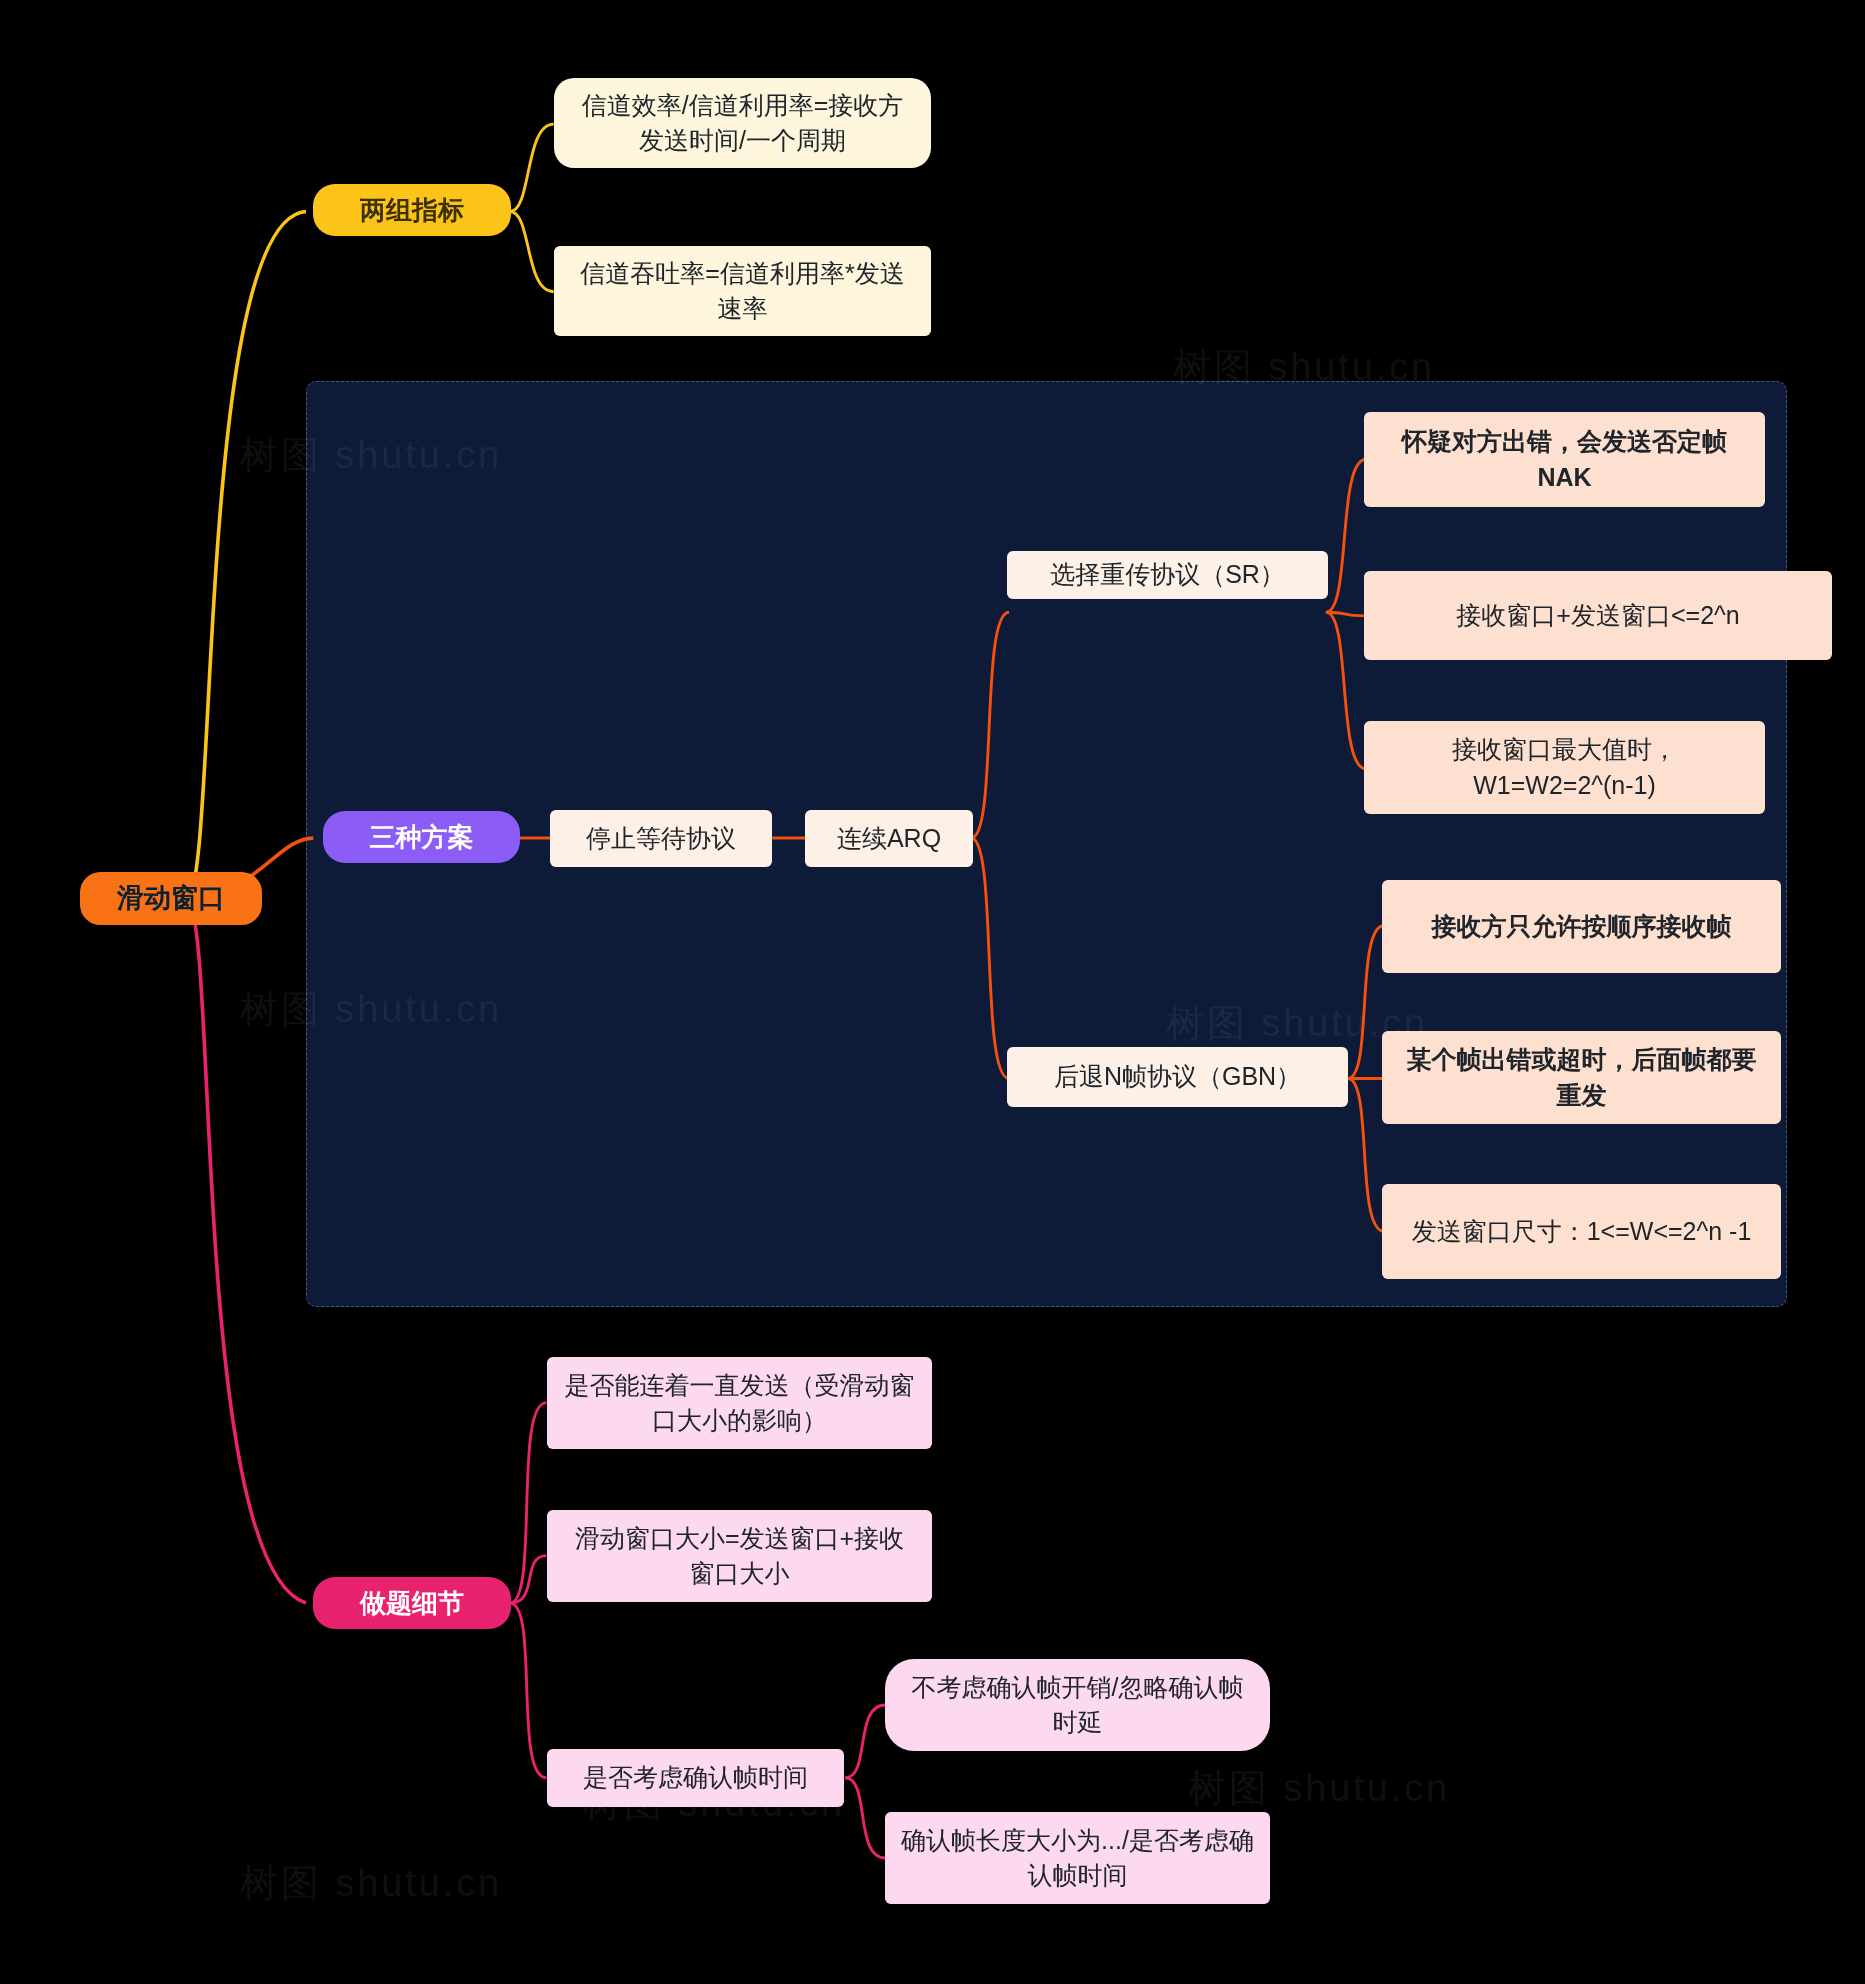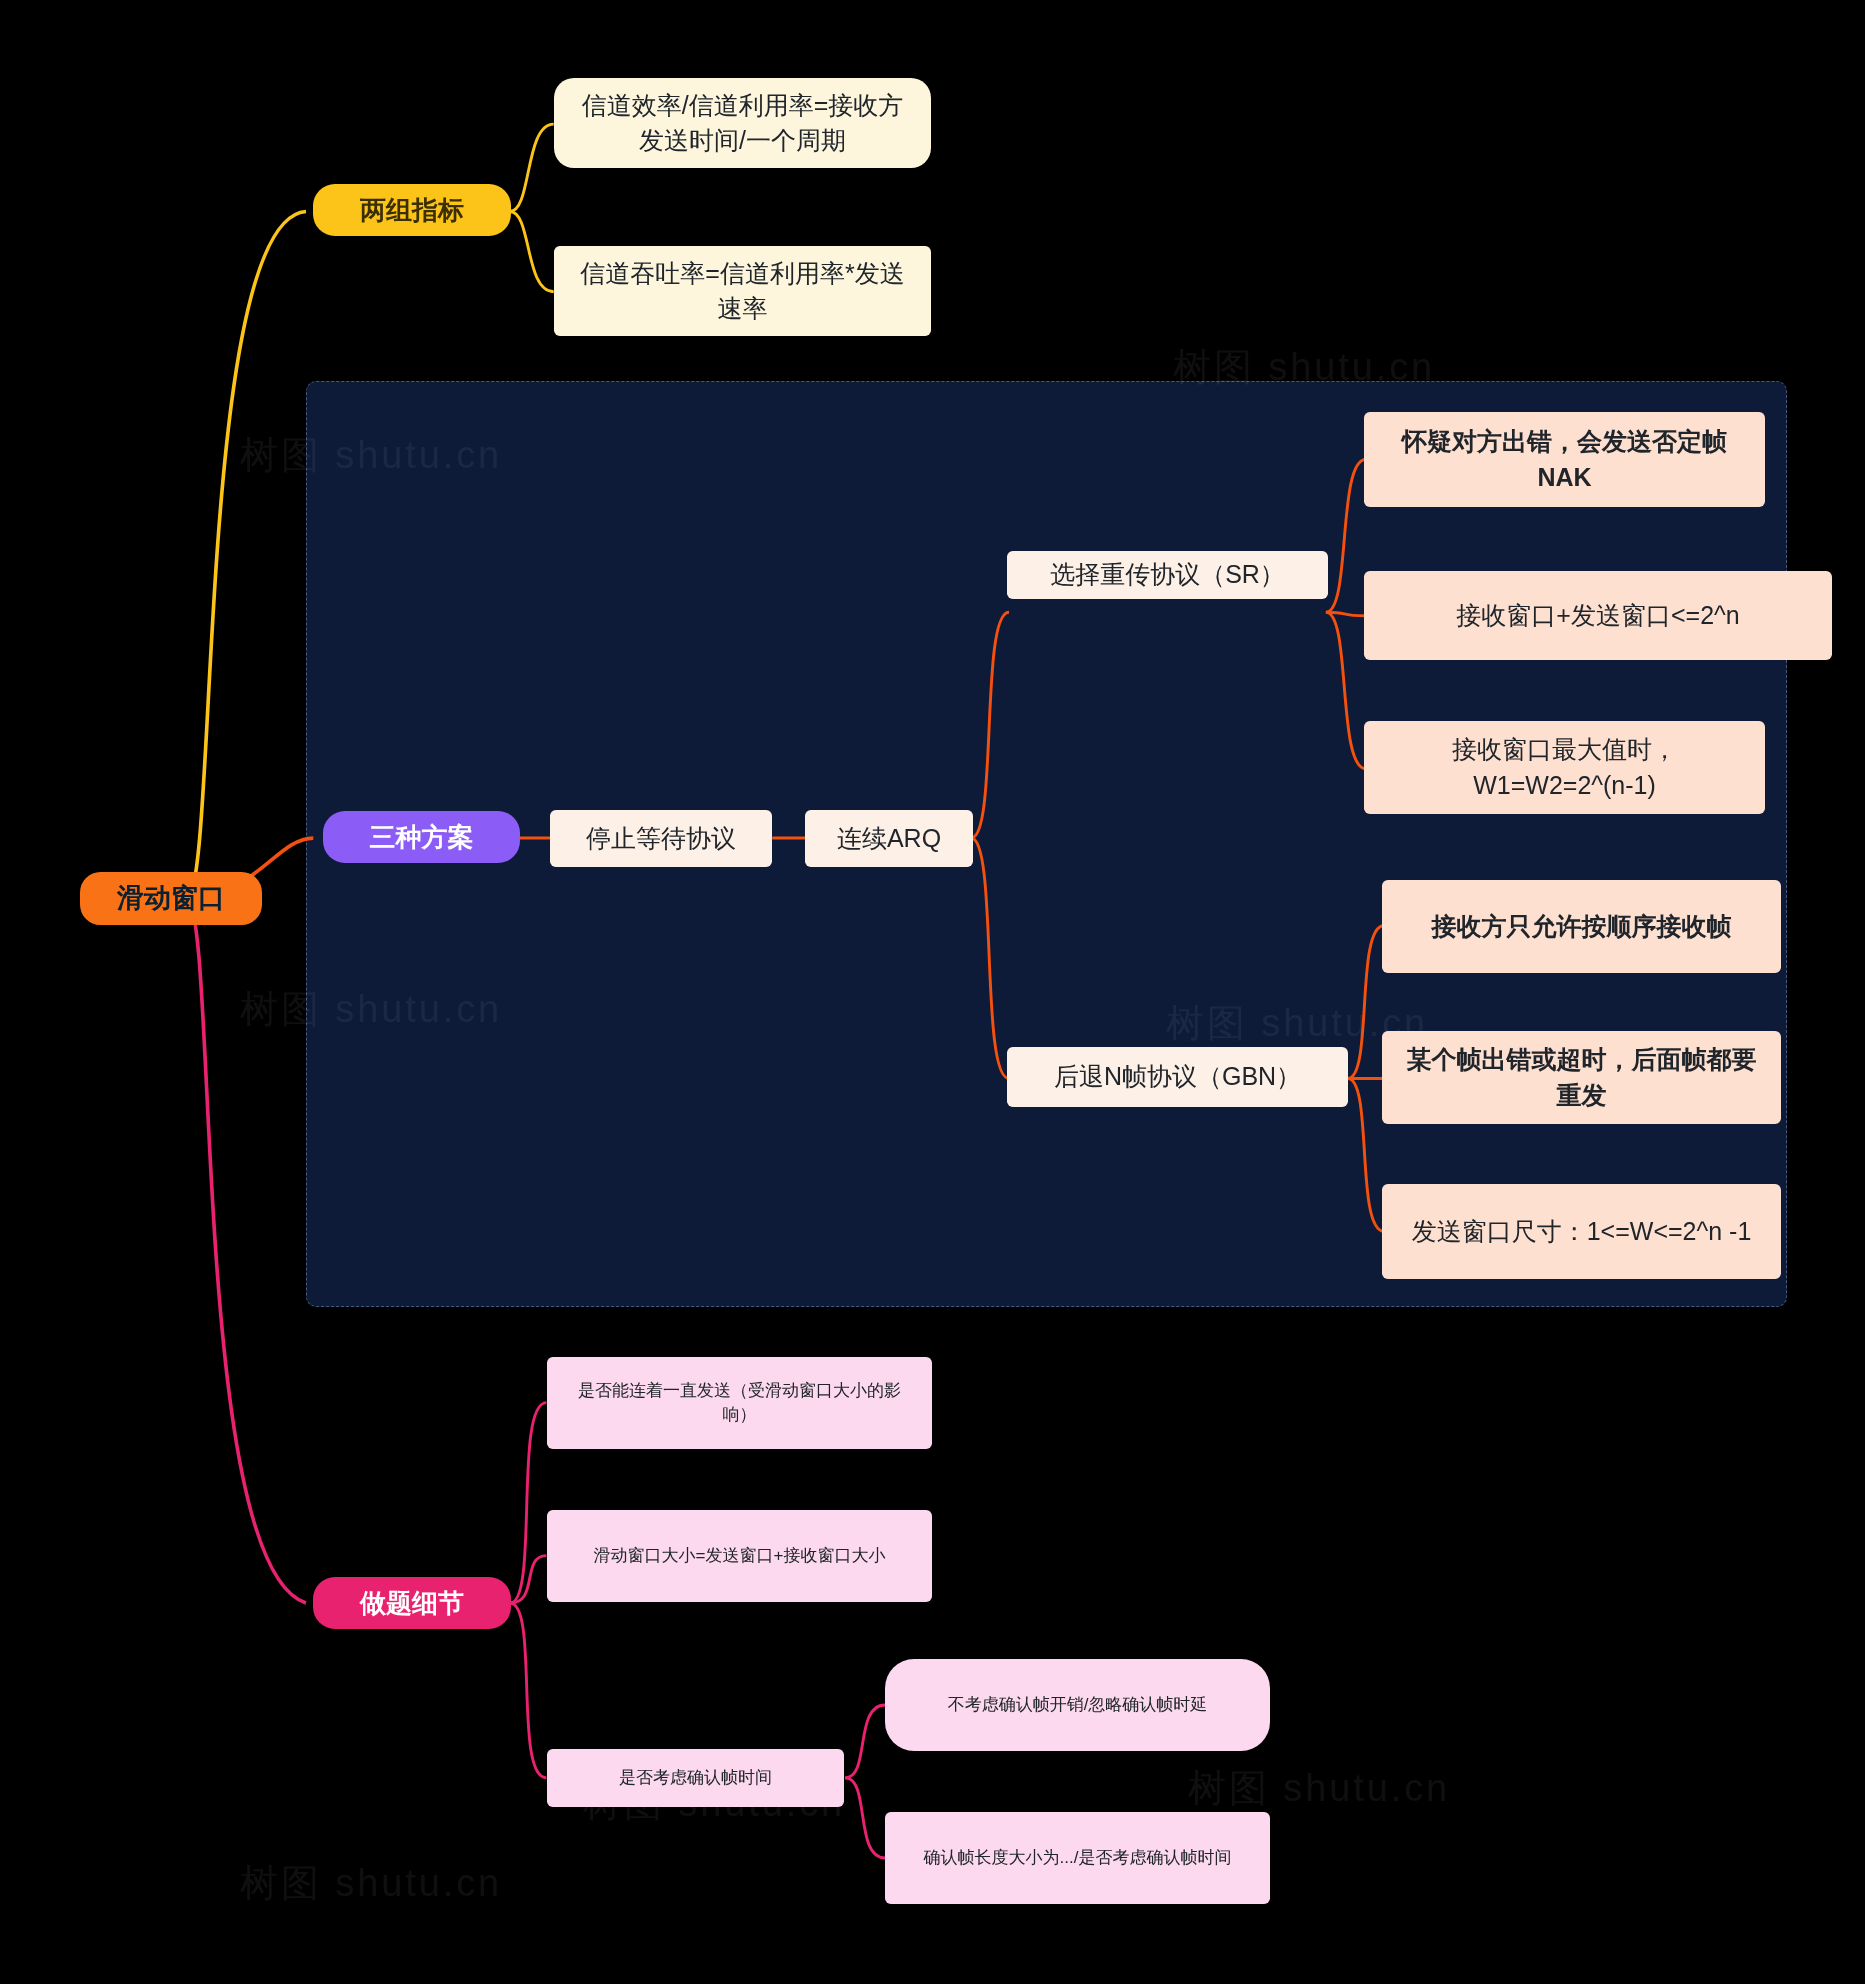--- a/index.html
+++ b/index.html
@@ -14,21 +14,21 @@
   
   .n-cat-yellow{background:#fcc419;color:#3b2f00;border-radius:22px;font-size:26px;font-weight:700;}
   .n-cat-orange{background:#8b5cf6;color:#fff;border-radius:22px;font-size:26px;font-weight:700;}
   .n-cat-pink{background:#e8226e;color:#fff;border-radius:22px;font-size:26px;font-weight:700;}
 
   
   .n-cream{background:#fdf6dd;color:#20252b;border-radius:5.8px;font-size:25px;}
   .n-peach{background:#fde0cf;color:#20252b;border-radius:5.8px;font-size:25px;}
   .n-peach-b{background:#fde0cf;color:#20252b;border-radius:5.8px;font-size:25px;font-weight:700;}
   .n-plain{background:#fdf0e6;color:#20252b;border-radius:5.8px;font-size:25px;}
-  .n-pink{background:#fcd9ef;color:#20252b;border-radius:5.8px;font-size:17px;}
+  .n-pink{background:#fcd9ef;color:#20252b;border-radius:5.8px;font-size:25px;}
 
   
   .region{position:absolute;border:1.5px dashed #4a5a78;background:#0d1b38;border-radius:10.2px;}
 
   .wm{position:absolute;color:rgba(255,255,255,0.06);font-size:38px;letter-spacing:2.9px;white-space:nowrap;user-select:none;}
 </style>
 </head>
 <body>
 
 <div class="canvas">

